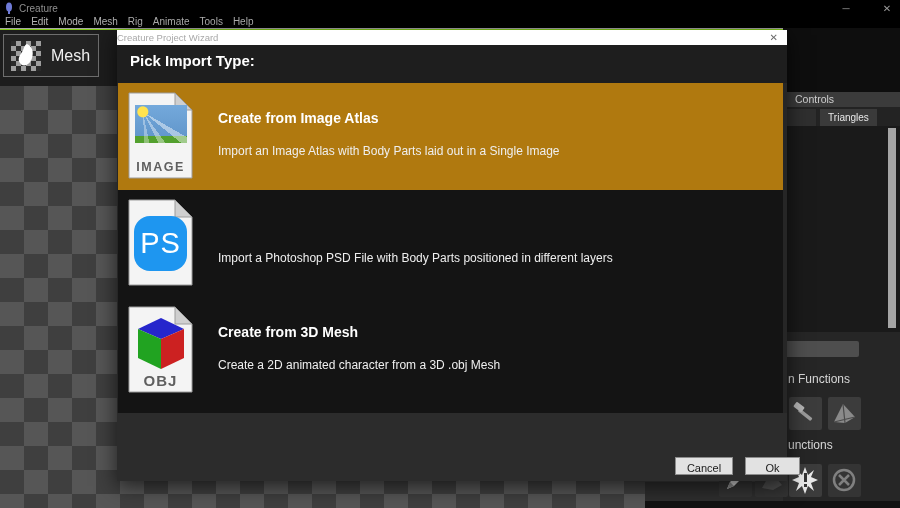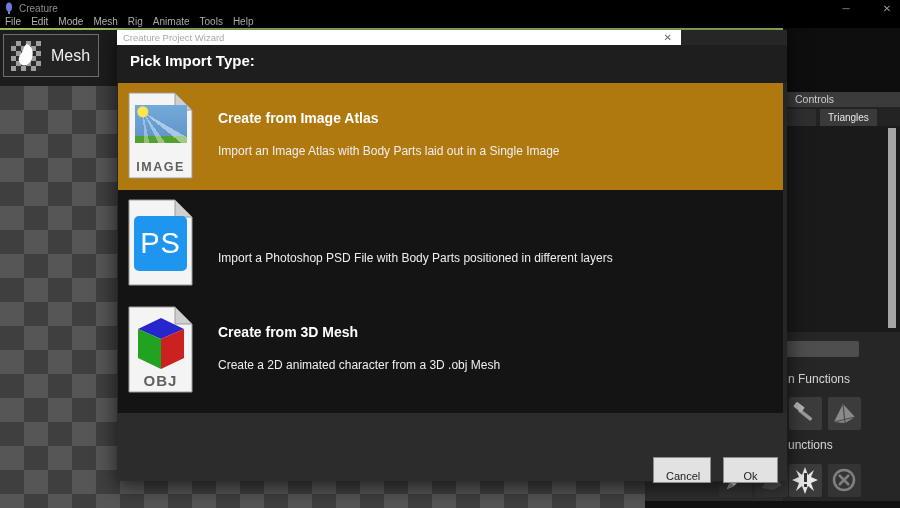--- a/index.html
+++ b/index.html
@@ -48,22 +48,22 @@
     border-top:1px solid #3d3d3d; }
   .dock-strip { position:absolute; left:645px; top:501px; width:255px; height:7px; background:#121212; z-index:3; }
 
   .tool-btn { position:absolute; width:33px; height:33px; border-radius:2px; background:#3c3c3c; z-index:4; }
   .tool-btn.dim { background:#343434; }
   .tool-btn svg { position:absolute; left:0; top:0; }
 
   
   .dialog { position:absolute; left:117px; top:30px; width:670px; height:451px; background:#262626;
     z-index:10; box-shadow:0 5px 20px rgba(0,0,0,.65); }
-  .dlg-titlebar { position:absolute; left:0; top:0; width:564px; height:15px; background:#ffffff;
-    color:#a8a8a8; font-size:9.5px; line-height:15px; padding-left:6px; }
+  .dlg-titlebar { position:absolute; left:0; top:0; width:670px; height:15px; background:#ffffff;
+    color:#a8a8a8; font-size:9.5px; line-height:15px; padding-left:0; }
   .dlg-close { position:absolute; right:9px; top:0; color:#6b6b6b; font-size:10px; line-height:15px; }
   .dlg-top { position:absolute; left:0; top:15px; width:670px; height:38px; background:#1e1e1e; }
   .dlg-heading { position:absolute; left:13px; top:22px; color:#fff; font-size:15px; font-weight:bold; }
   .dlg-list { position:absolute; left:1px; top:53px; width:665px; height:330px; background:#141414; }
   .opt { position:absolute; left:0; width:665px; height:107px; }
   .opt.sel { background:#b0790f; }
   .opt-title { position:absolute; left:100px; top:27px; color:#fff; font-size:14px; font-weight:bold; }
   .opt-desc { position:absolute; left:100px; top:61px; color:#efefef; font-size:12px; }
 
   .file-icon { position:absolute; left:10px; top:9px; width:66px; height:88px; }
@@ -73,26 +73,26 @@
   .badge.obj { font-size:15px; letter-spacing:1px; bottom:5px; }
   .thumb-img { position:absolute; left:7px; top:13px; width:52px; height:38px;
     background:
       radial-gradient(circle at 15% 18%, #ffe34f 0 5px, rgba(0,0,0,0) 6px),
       conic-gradient(from 120deg at 15% 18%, rgba(255,255,255,.45) 0 9deg, rgba(255,255,255,0) 9deg 24deg,
         rgba(255,255,255,.4) 24deg 33deg, rgba(255,255,255,0) 33deg 48deg,
         rgba(255,255,255,.35) 48deg 57deg, rgba(255,255,255,0) 57deg),
       linear-gradient(to top, #53a02e 0 7px, rgba(0,0,0,0) 7px),
       linear-gradient(#74a9db, #5e93c8); }
   .ps-box { position:absolute; left:6px; top:17px; width:53px; height:55px; background:#1e96f0;
-    border-radius:5px; display:flex; align-items:center; justify-content:center;
+    border-radius:16px; display:flex; align-items:center; justify-content:center;
     color:#fff; font-size:29px; letter-spacing:1px; }
 
   .dlg-footer { position:absolute; left:0; top:383px; width:670px; height:68px; background:#2c2c2c; }
   .win-btn { position:absolute; top:44px; height:18px; background:#e2e2e2; border:1px solid #8c8c8c;
-    font-family:"Liberation Sans", sans-serif; font-size:11px; color:#1a1a1a; padding:12px; }
+    font-family:"Liberation Sans", sans-serif; font-size:11px; color:#1a1a1a; padding:4px;margin-left:22px; }
   .btn-cancel { left:536px; width:58px; }
   .btn-ok { left:606px; width:55px; }
 </style>
 </head>
 <body>
 
 <div id="app">
 
   <div class="titlebar">
     <span class="app-icon">

